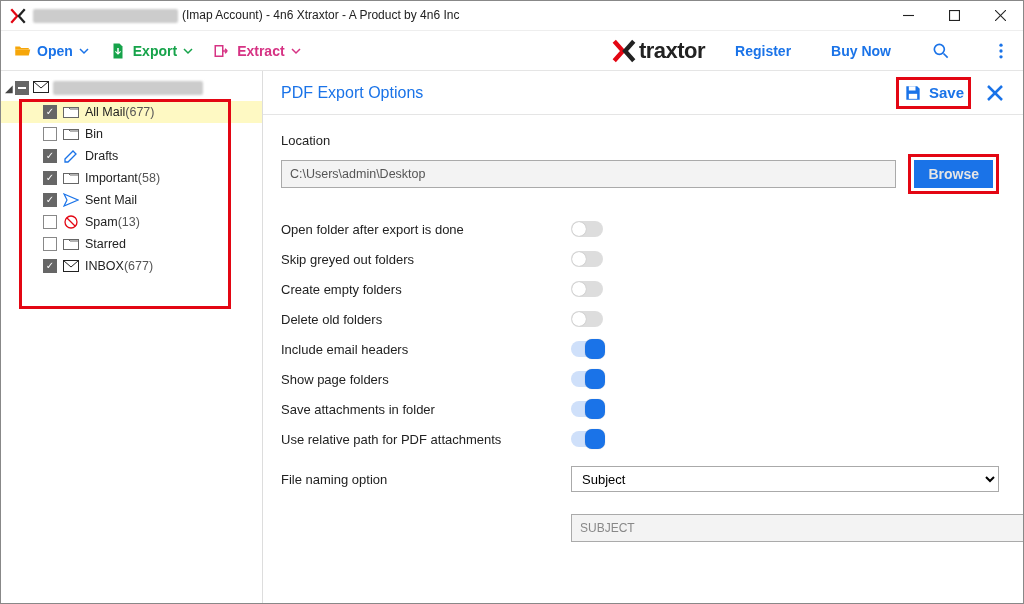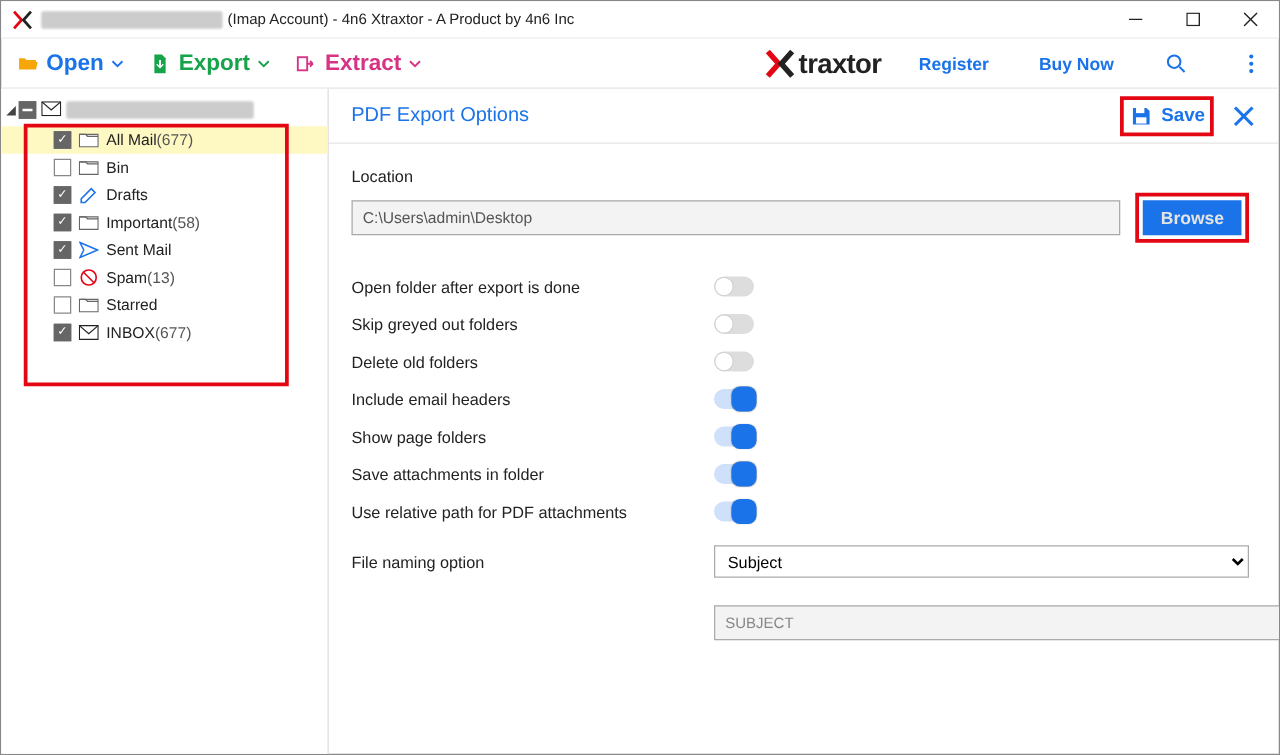--- a/index.html
+++ b/index.html
@@ -7,21 +7,21 @@
 .window { width:1024px; height:604px; border:1px solid #888; display:flex; flex-direction:column; }
 .titlebar { height:30px; display:flex; align-items:center; padding:0 0 0 8px; background:#fff; border-bottom:1px solid #eee; }
 .titlebar .xlogo { width:18px; height:18px; margin-right:6px; display:flex; }
 .titlebar .xlogo svg { width:18px; height:18px; }
 .title-text { flex:1; font-size:12px; color:#222; }
 .title-blur { display:inline-block; width:145px; height:14px; background:#ccc; border-radius:2px; vertical-align:middle; margin-right:4px; filter:blur(1px); }
 .winbtns { display:flex; }
 .winbtn { width:46px; height:30px; display:flex; align-items:center; justify-content:center; color:#222; }
 .winbtn svg { width:11px; height:11px; }
 .toolbar { height:40px; display:flex; align-items:center; padding:0 12px; border-bottom:1px solid #e5e5e5; }
-.toolbtn { display:flex; align-items:center; margin-right:20px; color:#1a73e8; font-weight:600; font-size:18px; cursor:pointer; }
+.toolbtn { display:flex; align-items:center; margin-right:20px; color:#1a73e8; font-weight:600; font-size:14px; cursor:pointer; }
 .toolbtn .ticon { margin-right:6px; display:flex; }
 .toolbtn .caret { margin-left:6px; display:flex; }
 .toolbtn.o { color:#1a73e8; }
 .toolbtn.e1 { color:#16a34a; }
 .toolbtn.e2 { color:#d63384; }
 .spacer { flex:1; }
 .brand { display:flex; align-items:center; font-weight:700; font-size:22px; color:#222; margin-right:30px; letter-spacing:-0.5px; }
 .brand .xlogo2 { margin-right:2px; display:flex; }
 .rightlinks { display:flex; align-items:center; gap:40px; }
 .rightlinks a { color:#1a73e8; text-decoration:none; font-weight:600; font-size:14px; }
@@ -310,20 +310,26 @@
                 <div class="knob"></div>
               </div>
             </div>
             <div class="opt-row">
               <div class="opt-label">Skip greyed out folders</div>
               <div class="toggle ">
                 <div class="knob"></div>
               </div>
             </div>
             <div class="opt-row">
+              <div class="opt-label">Create empty folders</div>
+              <div class="toggle ">
+                <div class="knob"></div>
+              </div>
+            </div>
+            <div class="opt-row">
               <div class="opt-label">Delete old folders</div>
               <div class="toggle ">
                 <div class="knob"></div>
               </div>
             </div>
             <div class="opt-row">
               <div class="opt-label">Include email headers</div>
               <div class="toggle on2">
                 <div class="knob"></div>
               </div>

